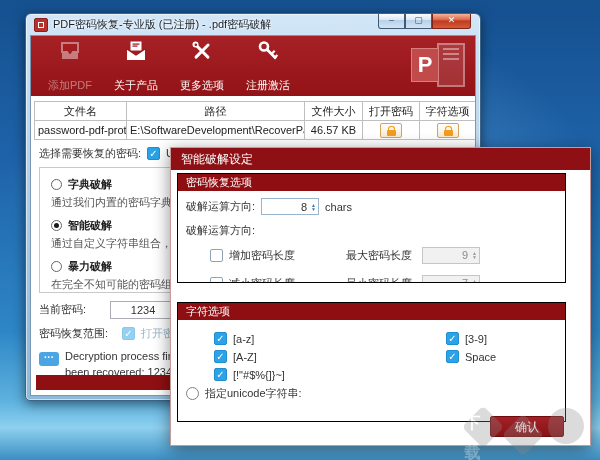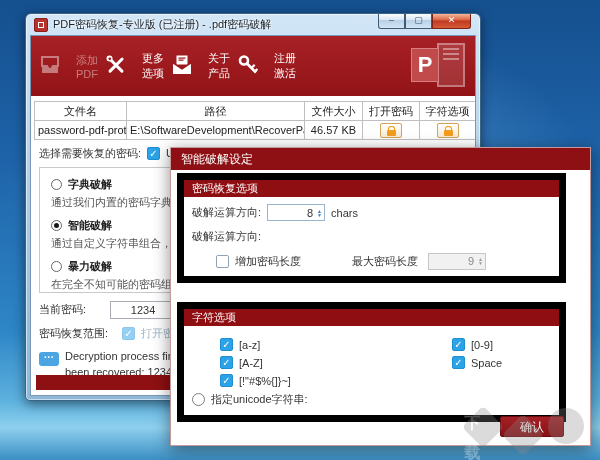--- a/index.html
+++ b/index.html
@@ -24,21 +24,21 @@
   .caption-buttons{ position:absolute; right:9px; top:0; display:flex; }
   .cap-btn{ width:27px; height:15px; border:1px solid #3f5a73; border-top:none; font-size:9px; line-height:13px; text-align:center;
     color:#33506b; background:linear-gradient(#fafdff 0%,#d7e6f3 45%,#b9d1e6 46%,#d2e4f4 100%); }
   .cap-btn.min{ border-radius:0 0 0 3px; }
   .cap-btn.close{ width:39px; border-radius:0 0 3px 0; color:#fff; font-weight:bold;
     background:linear-gradient(#f5b49b 0%,#dd6a48 40%,#c03a22 50%,#d55c35 100%); border-color:#7e2317;}
   .client{ position:absolute; left:4px; right:4px; top:21px; bottom:4px; background:#fff; border:1px solid #7a97b5; overflow:hidden; }
 
   
   .toolbar{ position:relative; height:60px; background:linear-gradient(#a72125,#921317); display:flex; align-items:center; padding:0 6px; }
-  .tb-btn{ width:66px; height:54px; display:flex; flex-direction:row; align-items:center; justify-content:center; gap:13px; color:#fff; font-size:11px; cursor:default;}
+  .tb-btn{ width:66px; height:54px; display:flex; flex-direction:column; align-items:center; justify-content:center; gap:13px; color:#fff; font-size:11px; cursor:default;}
   .tb-btn svg{ width:26px; height:24px; }
   .tb-btn.disabled{ opacity:.42; }
   .pdf-logo{ position:absolute; right:8px; top:4px; width:58px; height:52px; }
   .pdf-doc{ position:absolute; right:2px; top:3px; width:28px; height:44px; border:2px solid rgba(255,255,255,.35); background:rgba(255,255,255,.12);}
   .pdf-doc i{ display:block; height:2px; background:rgba(255,255,255,.4); margin:3px 4px 0; }
   .pdf-doc .head{ width:7px; height:7px; border-radius:50%; background:rgba(255,255,255,.4); margin:4px auto 0;}
   .pdf-p{ position:absolute; left:2px; top:8px; width:28px; height:34px; background:#c14a4a; border:1px solid #d87f7f;
     color:#fff; font-weight:bold; font-size:22px; line-height:32px; text-align:center; }
 
   
@@ -70,41 +70,41 @@
   .range-row .cbx{ margin-left:8px; }
   .msg-row{ margin-top:7px; align-items:flex-start; line-height:1.45;}
   .bubble{ width:20px; height:14px; flex:none; margin-top:3px; background:#4aa5e2; border-radius:3px; color:#fff; font-size:10px; font-weight:bold; line-height:11px; text-align:center; position:relative;}
   .bubble:after{ content:""; position:absolute; left:4px; bottom:-4px; border:4px solid transparent; border-top-color:#4aa5e2; border-left-width:2px; border-right-width:2px;}
   .footer-band{ position:absolute; left:5px; right:5px; bottom:5px; height:15px; background:#8e1013; }
 
   
   #dialog{ position:absolute; left:170px; top:147px; width:421px; height:299px; background:#fff;
     border:1px solid #c49a9a; box-shadow:0 4px 16px rgba(0,0,0,.45); }
   .dlg-title{ height:22px; background:#8f1014; color:#fff; font-size:12px; line-height:22px; padding-left:10px;}
-  .group{ position:absolute; left:6px; right:24px; border:7px solid #000000; background:#fff; overflow:hidden;}
+  .group{ position:absolute; left:6px; right:24px; border:1px solid #000000; background:#fff; overflow:hidden;}
   .g1{ top:25px; height:110px; }
   .g2{ top:143px; height:120px;margin-top:11px; }
   .group-h{ height:17px; background:#8e0e12; color:#fff; font-size:11px; line-height:17px; padding-left:8px;}
   .group-b{ padding:7px 8px 0; font-size:11px; color:#333; position:relative;}
   .frow{ display:flex; align-items:center; gap:6px; }
   .spin{ display:inline-flex; align-items:center; width:58px; height:17px; border:1px solid #9ab4cc; background:#fff;}
   .spin .v{ flex:1; text-align:right; padding-right:3px; }
   .spin .ar{ display:flex; flex-direction:column; line-height:4px; font-size:5px; color:#3a79b8; padding:0 2px 0 1px;}
   .spin.dis{ background:#f1f1f1; border-color:#c6c6c6; color:#8b8b8b;}
   .spin.dis .ar{ color:#9a9a9a; }
   .dirrow{ position:relative; height:22px; margin:6px 0 0 24px; display:flex; align-items:center; gap:6px;}
   .dirrow .rlabel{ position:absolute; left:136px; }
   .dirrow .spin{ position:absolute; left:212px; }
   .cbx.empty{ background:#fff; border:1px solid #8fa3b5; color:transparent;}
   .radio-b{ width:12px; height:12px; flex:none; border:2px solid #2ba3e8; border-radius:50%; background:#fff; position:relative;}
   .radio-b.sel:after{ content:""; position:absolute; inset:2px; background:#2ba3e8; border-radius:50%;}
   .radio-b.off{ border:1px solid #808080; width:13px; height:13px;}
   .cs-grid{ margin:6px 0 5px 28px; display:grid; grid-template-columns:232px auto; row-gap:5px;}
   .cs-item{ display:flex; align-items:center; gap:6px; }
-  .confirm{ position:absolute; right:26px; bottom:8px; width:64px; height:21px; border:1px solid #6e0a0d; border-radius:2px;
+  .confirm{ position:absolute; right:26px; bottom:8px; width:74px; height:21px; border:1px solid #6e0a0d; border-radius:2px;
     background:linear-gradient(#a32126,#891115); color:#fff; font-size:12px; text-align:center; line-height:20px;}
 
   
   #wm{ position:absolute; right:0; bottom:0; width:150px; height:62px; z-index:60; opacity:.30; pointer-events:none; color:#7d7d7d;}
   #wm .blk{ position:absolute; width:30px; height:30px; background:#8a8a8a; border-radius:5px; transform:rotate(45deg); color:#fff; font-size:16px; font-weight:bold; line-height:30px; text-align:center;}
   #wm .blk span{ display:block; transform:rotate(-45deg); }
   #wm .b1{ left:18px; top:14px;} #wm .b2{ left:58px; top:22px;} #wm .b3{ left:98px; top:10px; width:36px; height:36px; line-height:36px; border-radius:50%;}
 </style>
 </head>
 <body>
@@ -127,36 +127,36 @@
       <div class="toolbar">
         <div class="tb-btn disabled">
           <span><svg viewBox="0 0 24 24" width="26" height="24">
                 <path d="M4 4h16v9h-5l-2 3h-2l-2-3H4z" fill="none" stroke="#fff" stroke-width="2"></path>
                 <path d="M4 13h5l2 3h2l2-3h5v7H4z" fill="#fff"></path>
               </svg></span>
           <span>添加PDF</span>
         </div>
         <div class="tb-btn">
           <span><svg viewBox="0 0 24 24" width="26" height="24">
-                <rect x="2" y="10.6" width="20" height="3" rx="1.5" transform="rotate(45 12 12)" fill="#fff"></rect>
-                <rect x="2" y="10.6" width="20" height="3" rx="1.5" transform="rotate(-45 12 12)" fill="#fff"></rect>
-                <circle cx="5.5" cy="5.5" r="3" fill="#fff"></circle>
-                <circle cx="5.8" cy="5.8" r="1.3" fill="#9a1418"></circle>
-              </svg></span>
-          <span>更多选项</span>
-        </div>
-        <div class="tb-btn">
-          <span><svg viewBox="0 0 24 24" width="26" height="24">
                 <rect x="6.5" y="2.5" width="11" height="9" fill="#fff"></rect>
                 <rect x="8.5" y="4.5" width="7" height="1.2" fill="#9a1418"></rect>
                 <rect x="8.5" y="6.5" width="5" height="1.2" fill="#9a1418"></rect>
                 <path d="M3 10l9 6 9-6v11H3z" fill="#fff"></path>
                 <path d="M3 10l9 6 9-6" fill="none" stroke="#9a1418" stroke-width="1.4"></path>
               </svg></span>
           <span>关于产品</span>
+        </div>
+        <div class="tb-btn">
+          <span><svg viewBox="0 0 24 24" width="26" height="24">
+                <rect x="2" y="10.6" width="20" height="3" rx="1.5" transform="rotate(45 12 12)" fill="#fff"></rect>
+                <rect x="2" y="10.6" width="20" height="3" rx="1.5" transform="rotate(-45 12 12)" fill="#fff"></rect>
+                <circle cx="5.5" cy="5.5" r="3" fill="#fff"></circle>
+                <circle cx="5.8" cy="5.8" r="1.3" fill="#9a1418"></circle>
+              </svg></span>
+          <span>更多选项</span>
         </div>
         <div class="tb-btn">
           <span><svg viewBox="0 0 24 24" width="26" height="24">
                 <circle cx="8" cy="7.5" r="4" fill="none" stroke="#fff" stroke-width="2.6"></circle>
                 <path d="M11 10.5l9 9" stroke="#fff" stroke-width="2.6"></path>
                 <path d="M15.5 15l3.2-3.2M18.2 19.2l3.2-3.2" stroke="#fff" stroke-width="2.2"></path>
               </svg></span>
           <span>注册激活</span>
         </div>
         <div class="pdf-logo">
@@ -279,21 +279,21 @@
     <div class="group g2">
       <div class="group-h">字符选项</div>
       <div class="group-b" style="padding-top:6px;">
         <div class="cs-grid">
           <span class="cs-item">
               <span class="cbx">✓</span>
               <span>[a-z]</span>
             </span>
           <span class="cs-item">
               <span class="cbx">✓</span>
-              <span>[0-9]</span>
+              <span>[3-9]</span>
             </span>
           <span class="cs-item">
               <span class="cbx">✓</span>
               <span>[A-Z]</span>
             </span>
           <span class="cs-item">
               <span class="cbx">✓</span>
               <span>Space</span>
             </span>
           <span class="cs-item">

